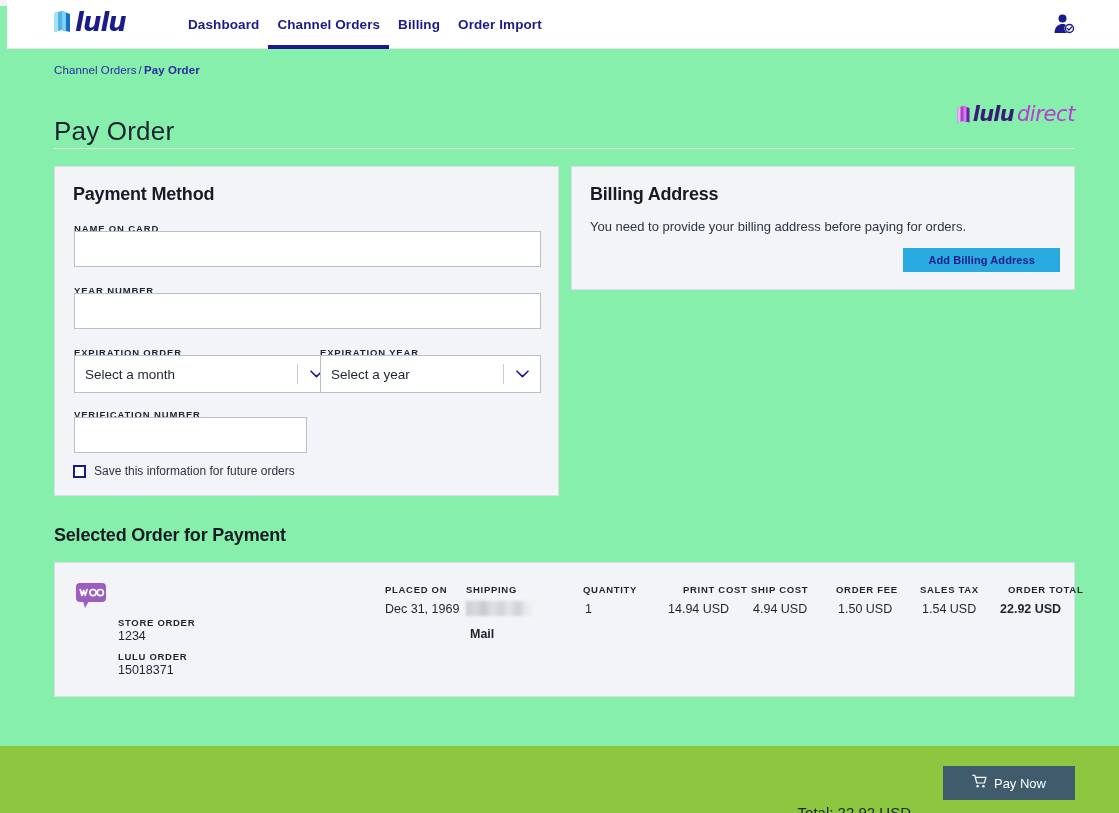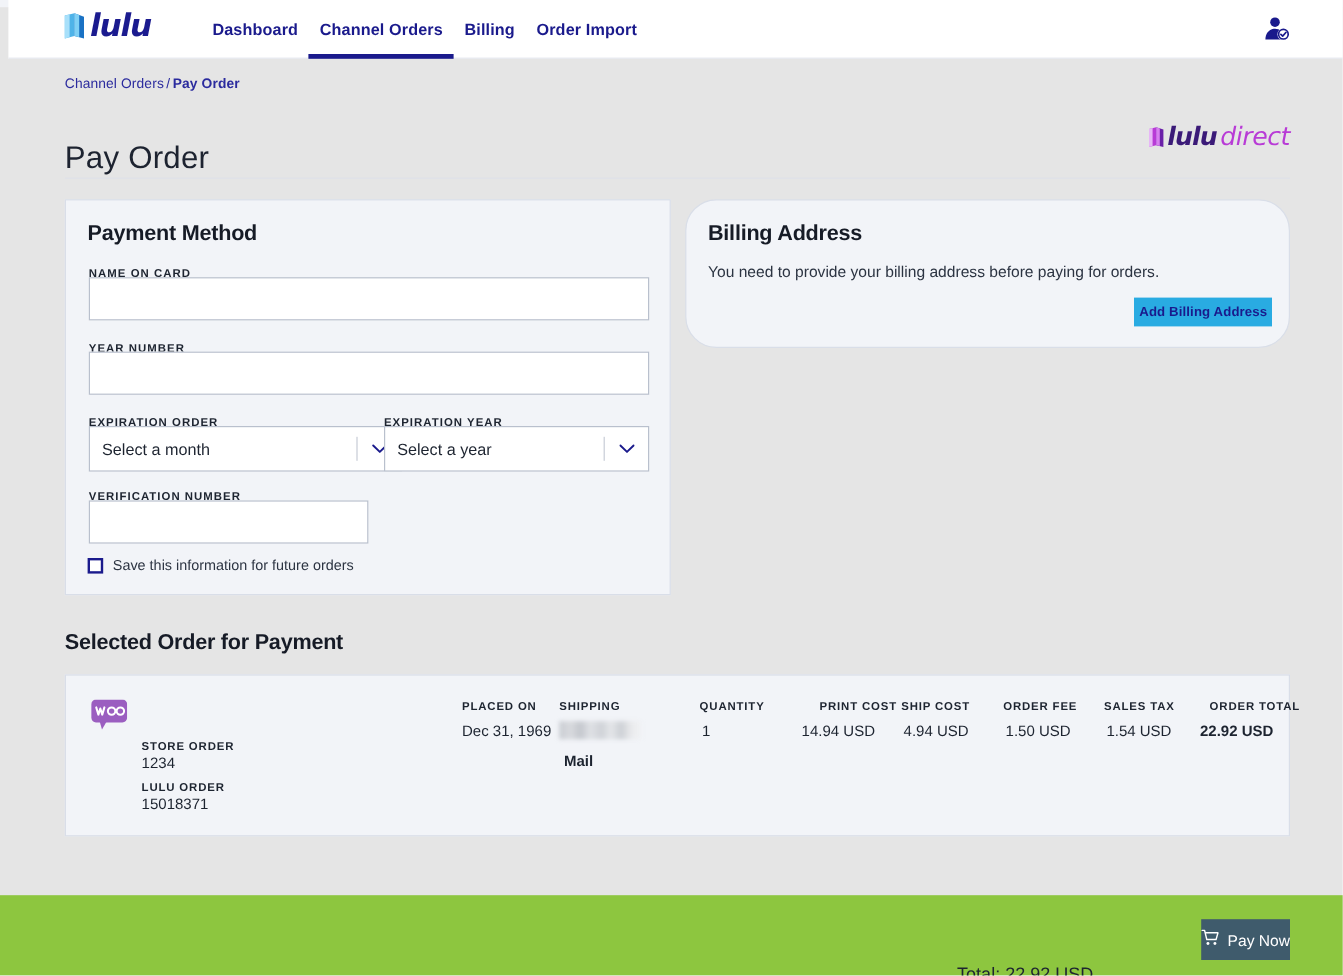--- a/index.html
+++ b/index.html
@@ -6,21 +6,21 @@
   html, body {
     margin: 0; padding: 0;
     width: 1119px; height: 813px;
     font-family: "Liberation Sans", sans-serif;
     background: #ffffff;
     overflow: hidden;
   }
   #root {
     position: relative;
     width: 1119px; height: 813px;
-    background: #e5e5e5;
+    background: #86efac;
   }
 
   
   .topstrip {
     position: absolute; top: 0; left: 0; width: 1119px; height: 6px;
     background: #f2f4f8;
   }
   .navbar {
     position: absolute; top: 0; left: 7px; width: 1112px; height: 49px;
     background: #ffffff;
@@ -32,21 +32,21 @@
     display: flex; align-items: center; gap: 3px;
     cursor: pointer;
   }
   .brand-book { width: 20px; height: 24px; display: block; }
   .brand-word {
     font-family: "DejaVu Sans", sans-serif;
     font-size: 26px; font-weight: bold; font-style: italic;
     color: #1b1b8f; letter-spacing: -1px; line-height: 26px;
   }
   .navlinks {
-    position: absolute; left: 161px; top: 0;
+    position: absolute; left: 172px; top: 0;
     display: flex; align-items: center; height: 49px;
   }
   .navlink {
     font-size: 13.5px; font-weight: bold; color: #1a1a8c;
     padding: 17px 9px 0 9px; height: 49px;
     cursor: pointer; white-space: nowrap;
     letter-spacing: 0.1px;
   }
   .navlink.active { border-bottom: 4px solid #1a1a8c; }
   .account-icon {
@@ -89,36 +89,36 @@
     background: #dfe2e9;
   }
 
   
   .card {
     position: absolute;
     background: #f2f4f8;
     border: 1px solid #d9dee8;
   }
   .card-payment { left: 54px; top: 166px; width: 505px; height: 330px; }
-  .card-billing { left: 571px; top: 166px; width: 504px; height: 124px; border-radius: 26px; }
+  .card-billing { left: 571px; top: 166px; width: 504px; height: 124px; }
   .card-h2 {
     font-size: 18px; font-weight: bold; color: #161b26;
     letter-spacing: -0.2px;
   }
   .card-payment .card-h2 { position: absolute; left: 18px; top: 17px; }
   .card-billing .card-h2 { position: absolute; left: 18px; top: 17px; }
   .billing-text {
     position: absolute; left: 18px; top: 52px;
     font-size: 13px; color: #2c3442;
   }
   .btn-add-billing {
     position: absolute; right: 14px; top: 81px;
     background: #29abe2; color: #1a1a8c;
     border: none; font-size: 11px; font-weight: bold;
-    padding: 6px 4px; cursor: pointer;
+    padding: 6px 25px; cursor: pointer;
     font-family: "Liberation Sans", sans-serif;
     letter-spacing: 0.1px;
   }
 
   
   .field-label {
     position: absolute;
     font-size: 9.5px; font-weight: bold; color: #1d2430;
     letter-spacing: 0.85px;
   }
@@ -191,21 +191,21 @@
     position: absolute; left: 0; top: 746px; width: 1119px; height: 67px;
     background: #8dc63f;
   }
   .footer-total {
     position: absolute; right: 208px; top: 804px;
     font-size: 15px; color: #1d2430;
   }
   .btn-pay {
     position: absolute; right: 44px; top: 766px;
     background: #3f5b6c; color: #ffffff;
-    border: none; padding: 8px 0; cursor: pointer;
+    border: none; padding: 8px 29px; cursor: pointer;
     display: flex; align-items: center; gap: 7px;
     font-family: "Liberation Sans", sans-serif;
     font-size: 13px;
   }
 </style>
 </head>
 <body>
 
 <div id="root">
 

